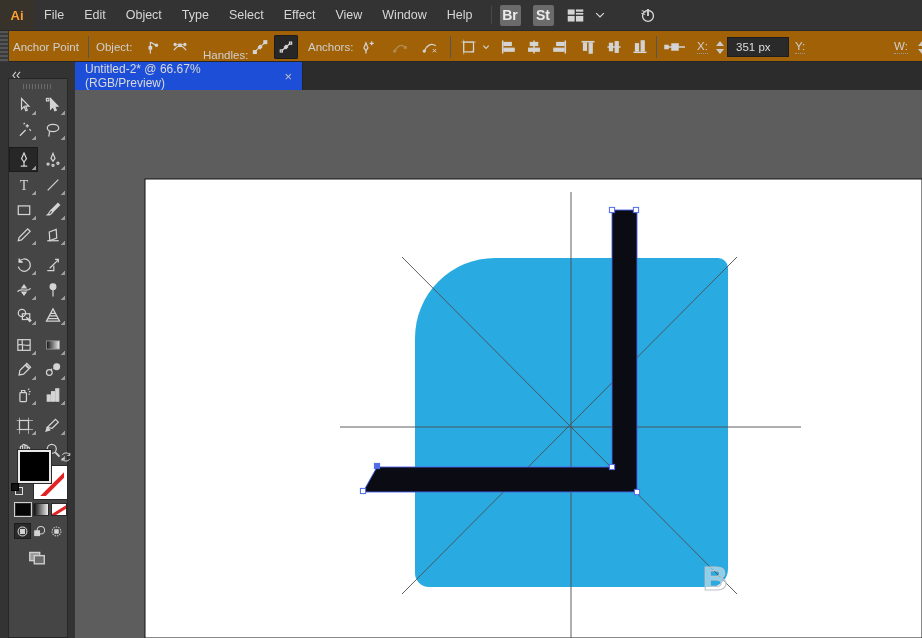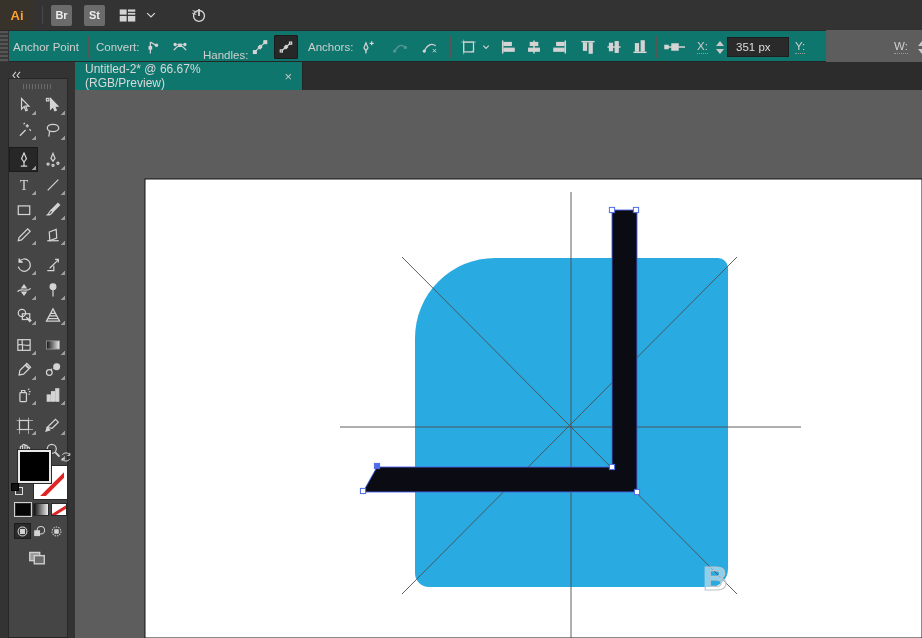--- a/index.html
+++ b/index.html
@@ -7,28 +7,28 @@
   .app { position:relative; width:922px; height:638px; background:#5d5d5d;
          font-family:"Liberation Sans", sans-serif; overflow:hidden; user-select:none; }
 
   
   .menubar { position:absolute; left:0; top:0; width:922px; height:30px; background:#333333;
              display:flex; align-items:center; color:#d6d6d6; font-size:12.5px; }
   .logo { width:34px; height:30px; display:flex; align-items:center; justify-content:center;
           background:#37322a; color:#ff9f2e; font-weight:bold; font-size:13px; }
   .menu-item { padding:0 10px; height:30px; display:flex; align-items:center; cursor:default; }
   .mb-sep { width:1px; height:18px; background:#474747; margin:0 8px; }
-  .mini-app { width:21px; height:21px; background:#6b6b6b; color:#ececec; font-size:11px;
+  .mini-app { width:21px; height:21px; background:#6b6b6b; color:#ececec; font-size:14px;
               font-weight:bold; display:flex; align-items:center; justify-content:center;
               border-radius:2px; margin-right:12px; }
   .ws-btn { display:flex; align-items:center; gap:4px; margin-right:14px; }
   .icon20 { width:20px; height:20px; display:inline-flex; align-items:center; justify-content:center; }
 
   
-  .controlbar { position:absolute; left:0; top:30px; width:826px; height:32px; background:#0f766e;
+  .controlbar { position:absolute; left:0; top:30px; width:922px; height:32px; background:#a16207;
                 border-top:1px solid #2a2a2a; border-bottom:1px solid #262626; color:#cfcfcf; font-size:11.5px; }
   .cb { position:absolute; top:0; height:32px; display:flex; align-items:center; }
   .cb-grip { left:0; width:9px; background:repeating-linear-gradient(180deg,#555 0 2px,#3a3a3a 2px 4px);
              border-right:1px solid #333; height:32px; }
   .cb-sep { width:1px; height:22px; background:#565656; position:absolute; top:5px; }
   .icon-btn { width:24px; height:24px; display:flex; align-items:center; justify-content:center;
               border-radius:2px; cursor:pointer; }
   .icon-btn.selected { background:#272727; box-shadow:inset 0 0 0 1px #1c1c1c; }
   .icon-btn.disabled { opacity:.35; }
   .dotted-label { border-bottom:1px dotted #9a9a9a; line-height:13px; cursor:pointer; }
@@ -37,21 +37,21 @@
            border-bottom:5px solid #c9c9c9; }
   .st-dn { width:0; height:0; border-left:4px solid transparent; border-right:4px solid transparent;
            border-top:5px solid #c9c9c9; }
   .field { width:62px; height:20px; background:#2a2a2a; border:1px solid #1e1e1e; color:#dddddd;
            font-size:11.5px; display:flex; align-items:center; padding-left:8px; }
 
   
   .tabrow { position:absolute; left:0; top:62px; width:922px; height:28px; background:#2c2c2c; }
   .dock-head { position:absolute; left:0; top:62px; width:75px; height:28px; background:#333333; }
   .collapse { position:absolute; left:6px; top:3px; color:#c9c9c9; }
-  .tab { position:absolute; left:75px; top:62px; width:228px; height:28px; background:#0f766e;
+  .tab { position:absolute; left:75px; top:62px; width:228px; height:28px; background:#1d4ed8;
          display:flex; align-items:center; color:#d9d9d9; font-size:12px; padding:0 10px;
          border-right:1px solid #242424; }
   .tab-close { margin-left:12px; color:#c2c2c2; font-size:13px; cursor:pointer; }
 
   
   .dock { position:absolute; left:0; top:90px; width:75px; height:548px; background:#333333; }
   .toolpanel { position:absolute; left:8px; top:-12px; width:60px; height:560px; background:#454545;
                border:1px solid #262626; }
   .tp-grip { height:8px; margin:3px 14px 2px 14px;
              background:repeating-linear-gradient(90deg,#6b6b6b 0 1px,transparent 1px 3px);
@@ -93,20 +93,31 @@
   .canvas { position:absolute; left:75px; top:90px; width:847px; height:548px; background:#5d5d5d; }
   .canvas svg { position:absolute; left:0; top:0; }
 </style>
 </head>
 <body>
 
 <div class="app">
 
   <div class="menubar">
     <div class="logo">Ai</div>
+    <div id="menu-items" style="display:flex;">
+        <div class="menu-item">File</div>
+        <div class="menu-item">Edit</div>
+        <div class="menu-item">Object</div>
+        <div class="menu-item">Type</div>
+        <div class="menu-item">Select</div>
+        <div class="menu-item">Effect</div>
+        <div class="menu-item">View</div>
+        <div class="menu-item">Window</div>
+        <div class="menu-item">Help</div>
+      </div>
     <div class="mb-sep"></div>
     <div class="mini-app">Br</div>
     <div class="mini-app">St</div>
     <div class="ws-btn">
       <span class="icon20">
           <svg viewBox="0 0 22 22" width="19" height="19" fill="#d4d4d4">
             <rect x="2" y="4" width="8" height="6"></rect>
             <rect x="11.5" y="4" width="8.5" height="2.6"></rect>
             <rect x="11.5" y="8" width="8.5" height="2"></rect>
             <rect x="2" y="11.5" width="8" height="6.5"></rect>
@@ -128,21 +139,21 @@
       </div>
   </div>
 
   <div class="controlbar">
     <div class="cb cb-grip"></div>
     <div class="cb" style="left:13px;">
         <span>Anchor Point</span>
       </div>
     <div class="cb-sep" style="left:88px;"></div>
     <div class="cb" style="left:96px;">
-        <span>Convert:</span>
+        <span>Object:</span>
       </div>
     <div class="cb" style="left:140px;">
         <span class="icon-btn">
           <svg viewBox="0 0 22 22" width="18" height="18" fill="none" stroke="#d4d4d4" stroke-width="1.5">
             <path d="M9 19 L9 5"></path>
             <path d="M9 5 L16 9"></path>
             <rect x="7.5" y="10.5" width="3" height="3" fill="#d4d4d4"></rect>
             <circle cx="16.5" cy="9" r="1.4" fill="#d4d4d4"></circle>
           </svg>
         </span>

